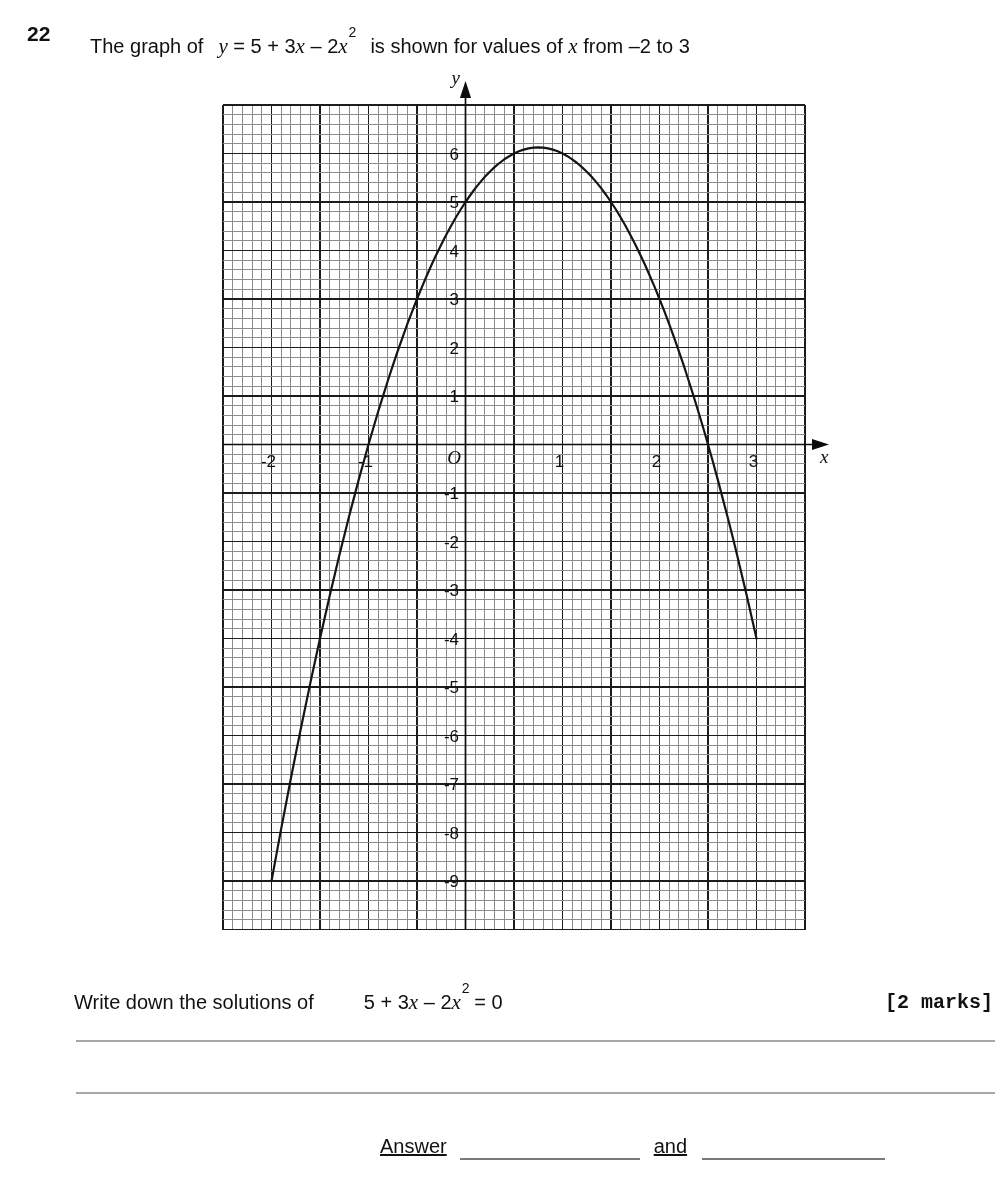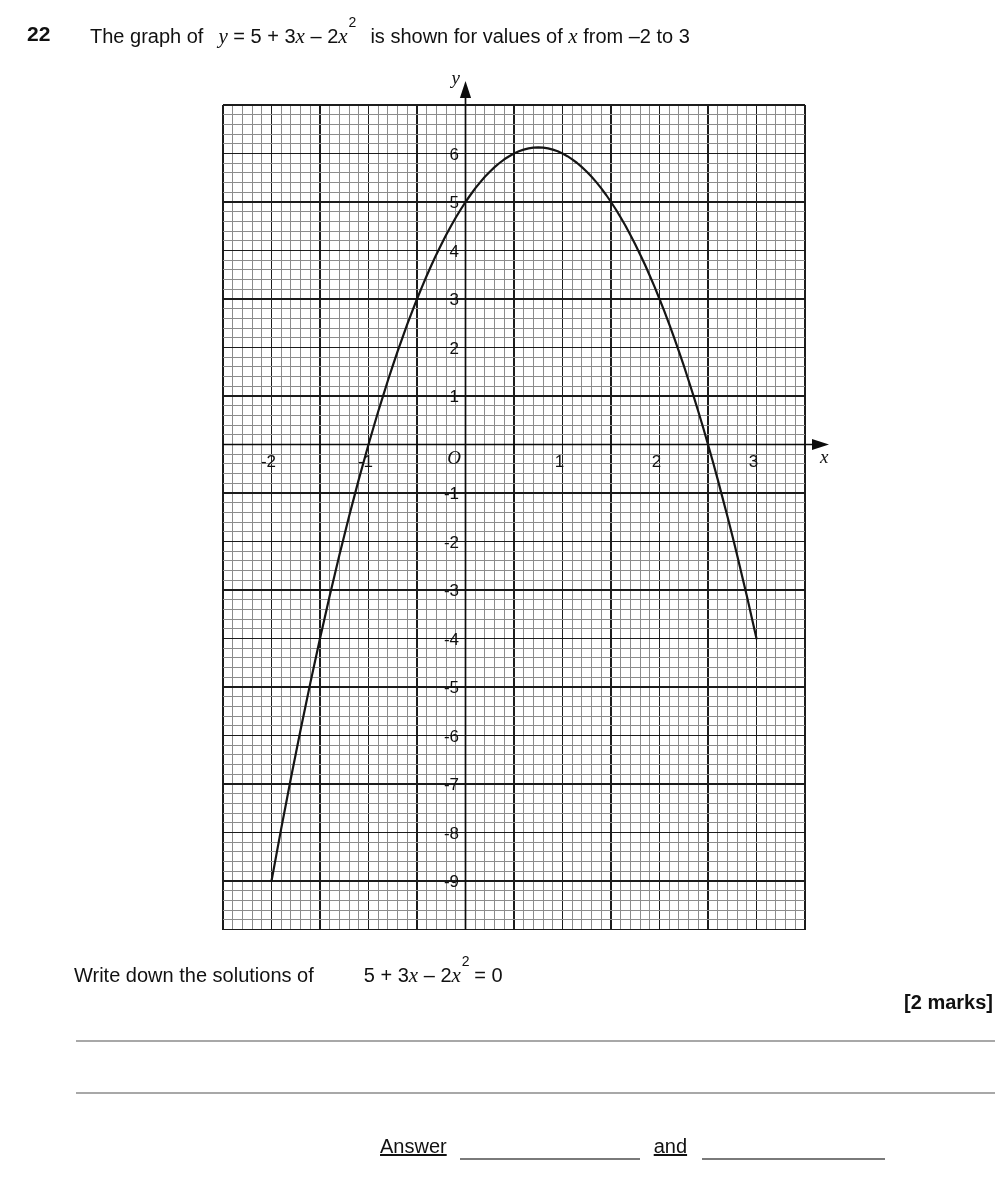--- a/index.html
+++ b/index.html
@@ -2,28 +2,28 @@
 <html><head>
 <meta charset="utf-8">
 <style>
   html,body{margin:0;padding:0;}
   body{
     width:1001px;height:1180px;position:relative;background:#ffffff;
     font-family:"Liberation Sans",sans-serif;color:#111;overflow:hidden;
   }
   .it{font-family:"Liberation Serif",serif;font-style:italic;}
   .qnum{position:absolute;left:27px;top:22px;font-size:21px;font-weight:bold;}
-  .qtext{position:absolute;left:90px;top:22px;font-size:20px;white-space:nowrap;}
+  .qtext{position:absolute;left:90px;top:32px;font-size:20px;white-space:nowrap;}
   .qtext .math{margin-left:15px;margin-right:15px;}
   .qtext .it, .solve .it{font-size:21px;}
   sup.sq{font-size:14px;position:relative;top:-8px;left:1px;font-style:normal;font-family:"Liberation Sans",sans-serif;}
   #graph-svg{position:absolute;left:0;top:0;}
-  .solve{position:absolute;left:74px;top:961px;font-size:20px;white-space:nowrap;}
+  .solve{position:absolute;left:74px;top:988px;font-size:20px;white-space:nowrap;}
   .solve .eqn{margin-left:50px;}
-  .marks{position:absolute;right:8px;top:991px;font-size:20px;font-weight:bold;}
+  .marks{position:absolute;right:8px;top:991px;font-size:20px;font-weight:bold;font-family:Liberation Mono, monospace;}
   .rule{position:absolute;left:76px;width:919px;height:0;border-top:2px solid #a8a8a8;}
   #rule1{top:1040px;}
   #rule2{top:1092px;}
   .answer-row{position:absolute;left:380px;top:1134px;font-size:20px;white-space:nowrap;text-decoration:underline;}
   .blank{display:inline-block;height:24px;border-bottom:2px solid #7a7a7a;vertical-align:-7px;}
   #answer-blank-1{width:180px;margin-left:13px;margin-right:14px;}
   #answer-blank-2{width:183px;margin-left:15px;}
 </style>
 </head>
 <body>

